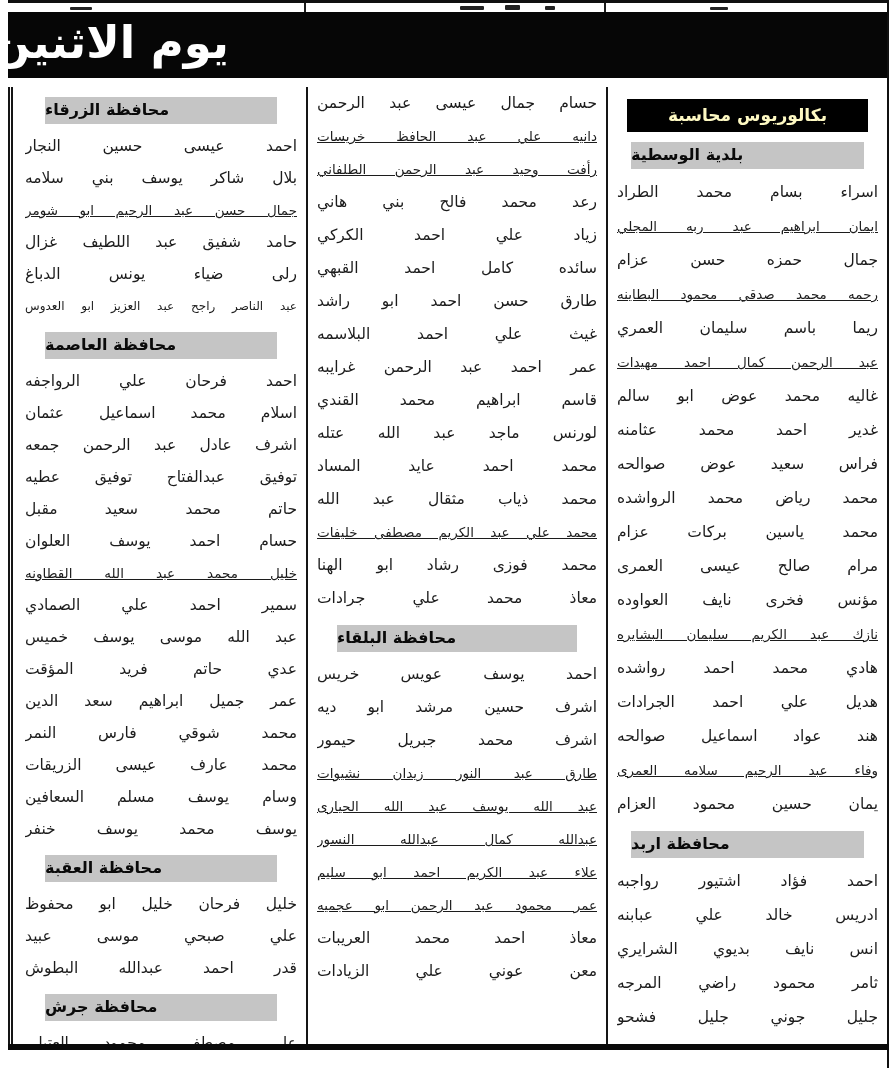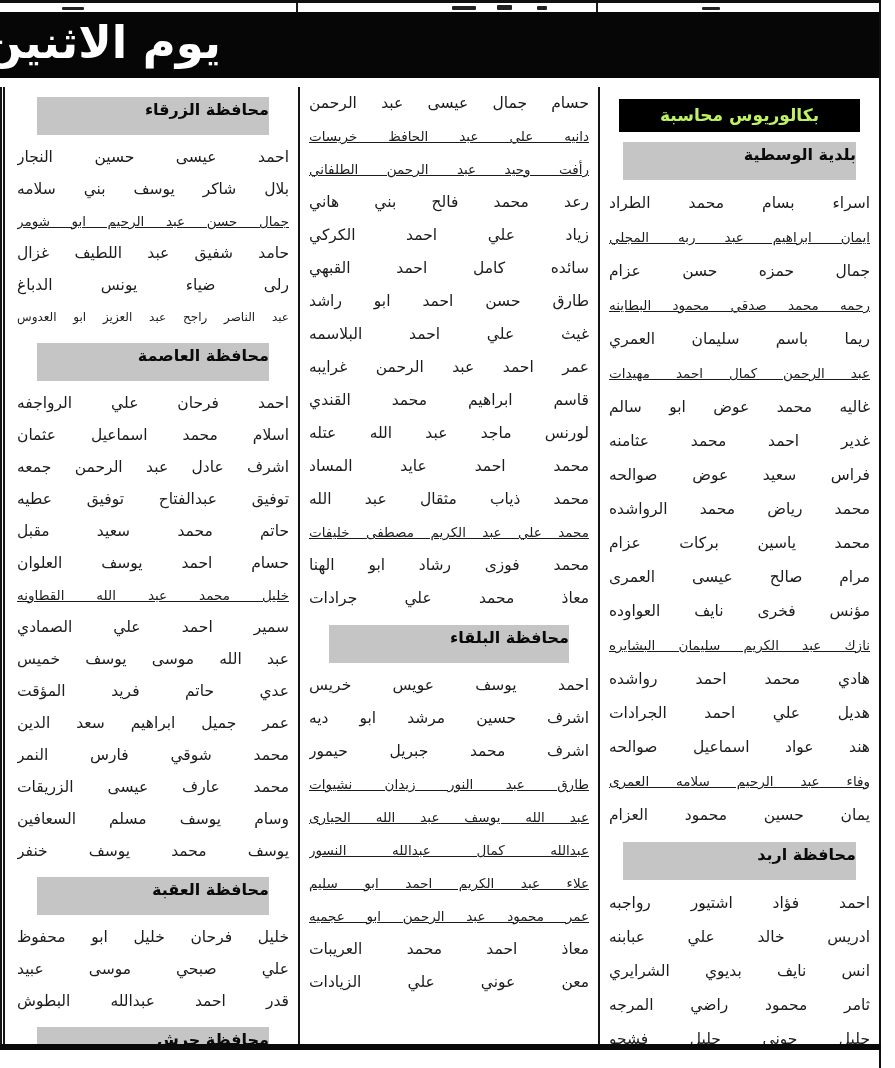--- a/index.html
+++ b/index.html
@@ -1,47 +1,47 @@
 <!DOCTYPE html>
 <html lang="ar"><head>
 <meta charset="utf-8">
 <style>
   html,body { margin:0; padding:0; background:#ffffff; }
   .page {
     position:relative; width:895px; height:1068px; background:#fff;
     overflow:hidden; font-family:"DejaVu Sans", sans-serif; color:#1f1f1f;
   }
   .sheet {
-    position:absolute; left:0; top:0; width:881px; height:1068px;
+    position:absolute; left:8px; top:0; width:881px; height:1068px;
     box-sizing:border-box; border-right:2px solid #101010; background:#fff;
   }
   
   .top-strip { position:relative; height:9px; background:#fff; border-top:3px solid #101010; }
   .top-strip .divider { position:absolute; top:0; width:2px; height:9px; background:#1a1a1a; }
   .top-strip .remnant { position:absolute; background:#222; border-radius:1px; }
   
   .banner { position:relative; height:66px; background:#060606; overflow:hidden; }
   .banner-text {
     position:absolute; left:-16px; top:50%; transform:translateY(-54%);
     color:#fff; font-size:45px; font-weight:bold; direction:rtl; white-space:nowrap;
     letter-spacing:1px;
   }
   
   .content { display:flex; flex-direction:row-reverse; margin-top:9px; height:960px; }
   .col { box-sizing:border-box; height:100%; padding:0 9px; overflow:hidden; }
   .col-right  { width:281px; border-left:2px solid #151515; }
   .col-middle { width:300px; border-left:2px solid #151515; }
   .col-left   { width:298px; border-left:5px double #151515; padding-left:12px; }
   .black-header {
-    background:#000; color:#bef264; font-weight:bold; font-size:17px;
+    background:#000; color:#fef9c3; font-weight:bold; font-size:17px;
     text-align:center; padding:6px 0 7px; margin:12px 10px 4px; direction:rtl;
   }
   .gray-header {
     background:#c5c5c5; color:#0a0a0a; font-weight:bold; font-size:16px;
-    text-align:right; padding:3px 0 16px; margin:10px 20px 6px; direction:rtl;
+    text-align:left; padding:3px 0 5px; margin:10px 20px 6px; direction:rtl;
     white-space:nowrap; overflow:hidden;
   }
   .col-right .gray-header { margin:10px 14px 6px; }
   .name-line {
     direction:rtl; font-size:15.5px; line-height:34px; height:34px;
     text-align:justify; text-align-last:justify; text-justify:inter-word;
     white-space:nowrap; overflow:hidden; color:#1c1c1c;
   }
   .col-middle .name-line { line-height:33px; height:33px; }
   .col-left   .name-line { line-height:32px; height:32px; }

